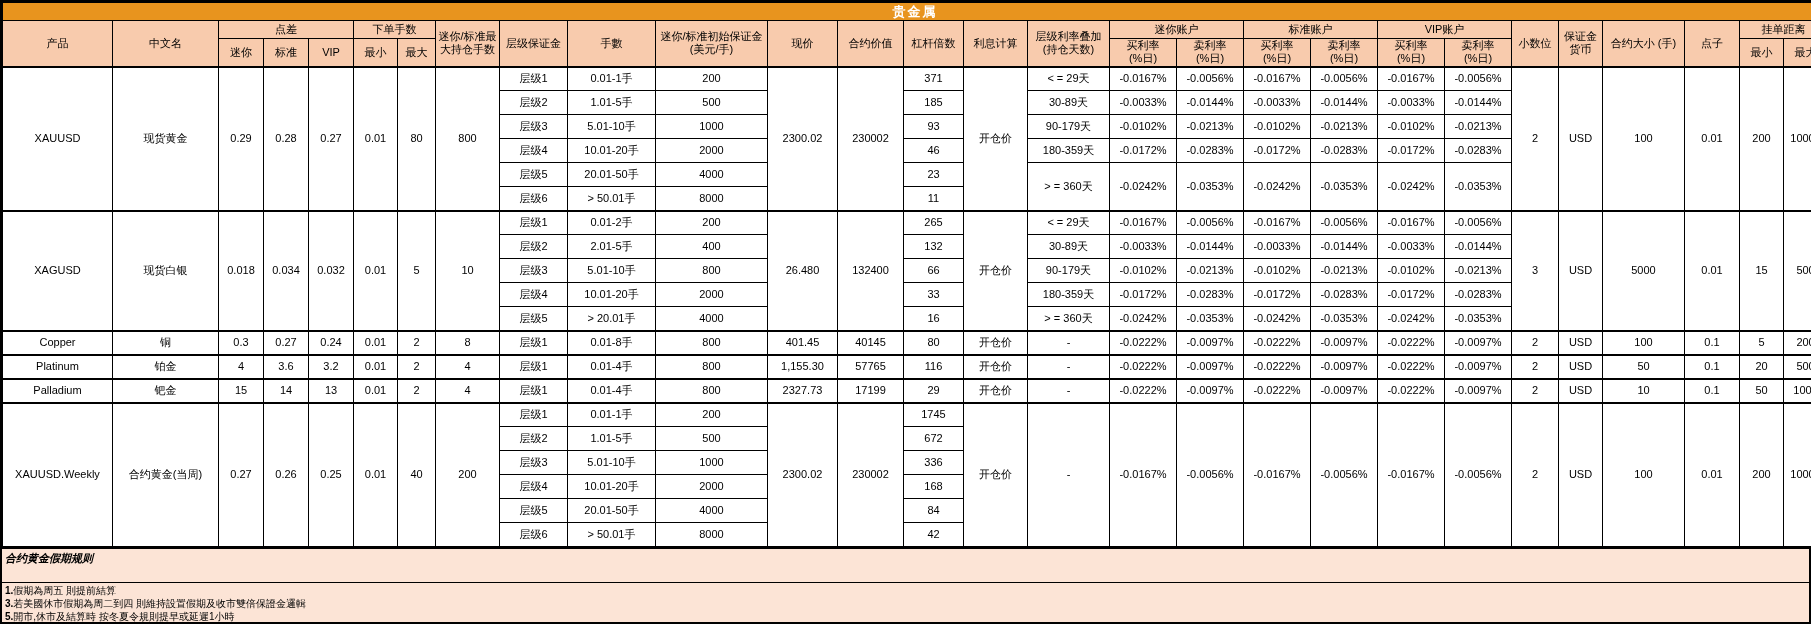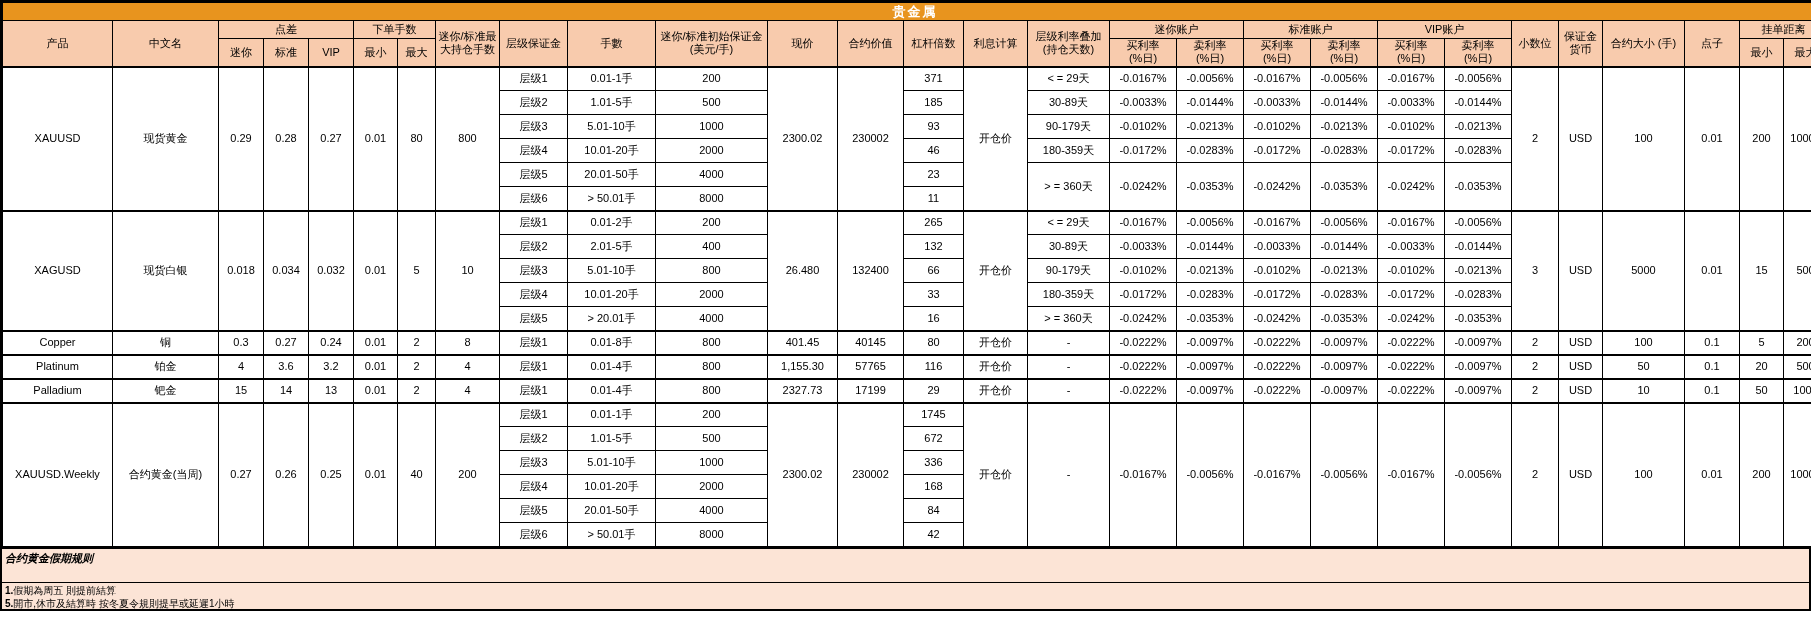--- a/index.html
+++ b/index.html
@@ -472,15 +472,16 @@
           <td>&gt; 50.01手</td>
           <td>8000</td>
           <td>42</td>
         </tr>
       </tbody>
   </table>
 
   <div class="footer">
     <div class="f-title">合约黄金假期规则</div>
     <div class="f-note"><b>1.</b><span>假期為周五 則提前結算</span></div>
+    <div class="f-note"><b>3.</b><span>若美國休市假期為周二到四 則維持設置假期及收市雙倍保證金邏輯</span></div>
     <div class="f-note"><b>5.</b><span>開市,休市及結算時 按冬夏令規則提早或延遲1小時</span></div>
   </div>
 </div>
 
 </body></html>

